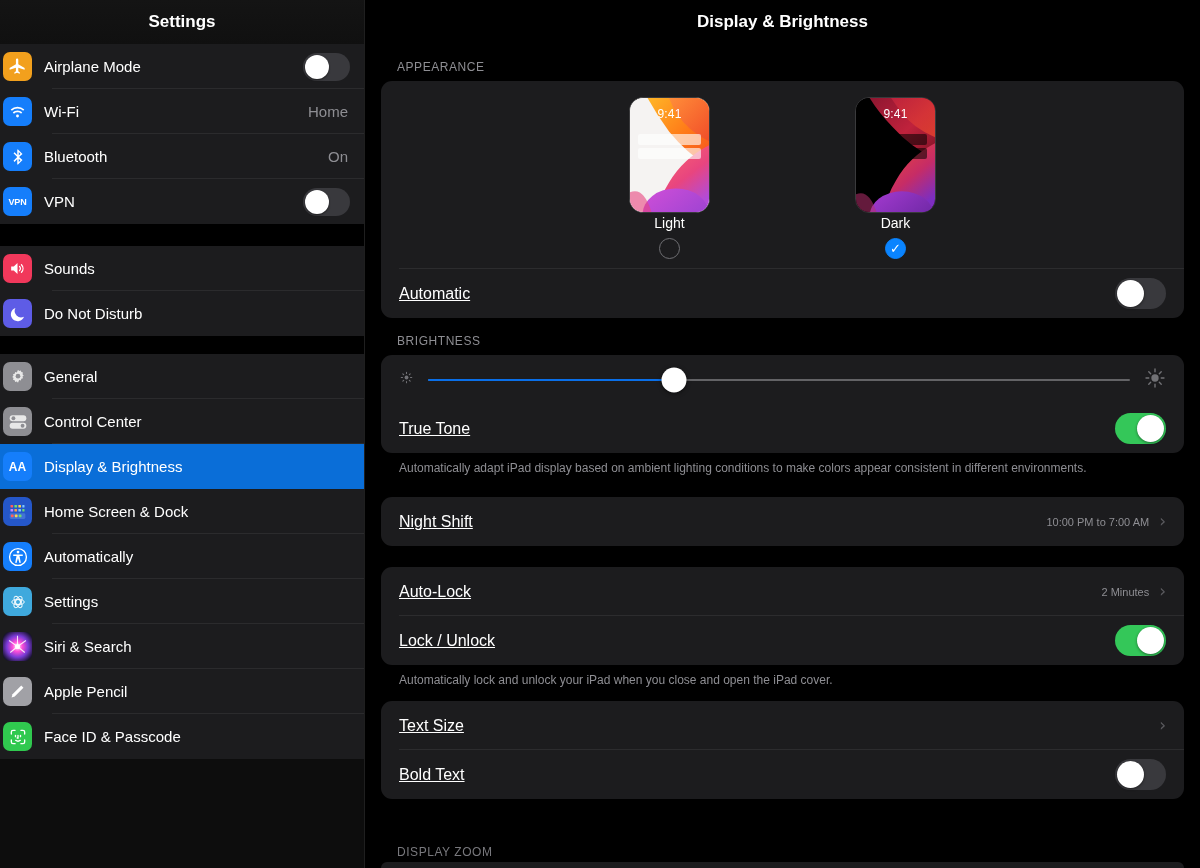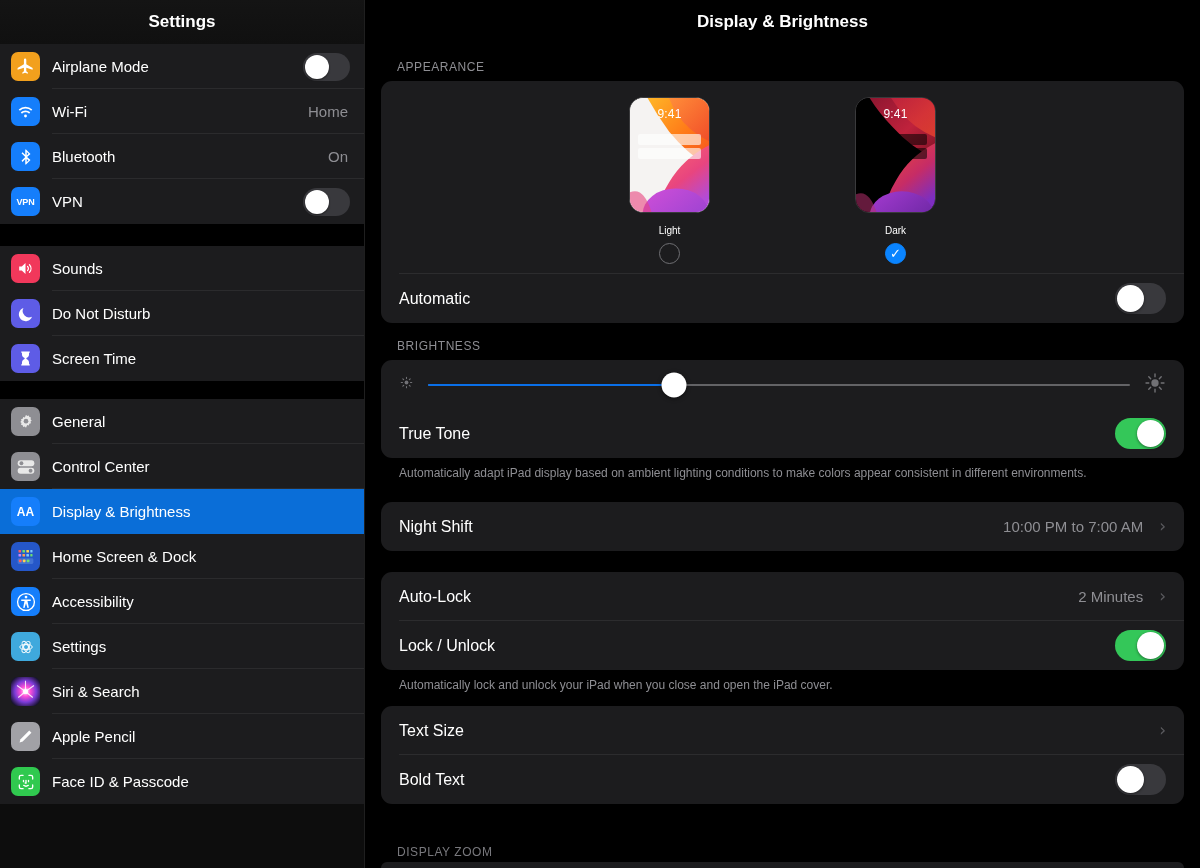--- a/index.html
+++ b/index.html
@@ -29,21 +29,21 @@
     background: linear-gradient(to bottom,#141414,#101010);
   }
   .group { background: #1c1c1e; }
   .group.top { margin-top: 0; }
   .gap { height: 22px; background: #000; }
   .gap.small { height: 18px; }
 
   .row {
     display: flex; align-items: center;
     height: 45px;
-    padding-left: 11px; padding-right: 14px;
+    padding-left: 3px; padding-right: 14px;
     position: relative;
     background: #1c1c1e;
   }
   .row.sel { background: #0a6ed8; align-items: center; }
   .row .sep {
     position: absolute; left: 52px; right: 0; bottom: 0;
     height: 1px; background: #2b2b2d;
   }
   .row:last-child .sep { display: none; }
   .icon {
@@ -103,22 +103,22 @@
     display: flex; align-items: center;
     height: 49px;
     padding: 0 18px;
     position: relative;
   }
   .card-row .csep {
     position: absolute; left: 18px; right: 0; bottom: 0;
     height: 1px; background: #2c2c2e;
   }
   .card-row:last-child .csep { display: none; }
-  .crow-label { color: #fff; font-size: 16px; flex: 1; }
-  .crow-val { color: #8e8e93; font-size: 15px; margin-right: 16px; }
+  .crow-label { color: #fff; font-size: 16px; flex: 1; text-decoration: underline; }
+  .crow-val { color: #8e8e93; font-size: 11px; margin-right: 10px; }
   .chev {
     color: #5a5a5e; font-size: 17px; line-height: 1;
     font-family: "DejaVu Sans", sans-serif;
   }
   .footnote {
     color: #8e8e93;
     font-size: 12px;
     line-height: 15px;
     padding: 8px 18px 0 18px;
   }
@@ -152,21 +152,21 @@
   }
   .notif {
     position: absolute; left: 8px; right: 8px;
     height: 11px; border-radius: 2px; z-index: 2;
   }
   .notif.a { top: 36px; }
   .notif.b { top: 50px; }
   .thumb.light .notif { background: rgba(255,255,255,.62); }
   .thumb.dark  .notif { background: rgba(0,0,0,.55); }
   .theme-name {
-    color: #fff; font-size: 10px; margin-top: 12px;
+    color: #fff; font-size: 14px; margin-top: 2px;
   }
   .radio {
     width: 21px; height: 21px; border-radius: 50%;
     margin: 7px auto 0 auto;
     border: 1px solid #6f6f73;
     background: transparent;
   }
   .radio.checked {
     background: #0a84ff; border-color: #0a84ff;
     display: flex; align-items: center; justify-content: center;
@@ -296,29 +296,20 @@
         <span class="sep"></span>
       </div>
       <div class="row">
         <span class="icon" style="background:#5e5ce6;">
           <svg width="18" height="18" viewBox="0 0 24 24">
               <path fill="#fff" d="M20 15.5A8.5 8.5 0 0 1 8.6 4 9 9 0 1 0 20 15.5z"></path>
             </svg>
         </span>
         <span class="lbl">Do Not Disturb</span>
         <span class="sep"></span>
-      </div>
-      <div class="row">
-        <span class="icon" style="background:#5e5ce6;">
-          <svg width="17" height="17" viewBox="0 0 24 24">
-              <path fill="#fff" d="M6 2h12v2h-1v2.2c0 2-1.3 3.8-3.2 4.6L13 12l.8 1.2C15.7 14 17 15.8 17 17.8V20h1v2H6v-2h1v-2.2c0-2 1.3-3.8 3.2-4.6L11 12l-.8-1.2C8.3 10 7 8.2 7 6.2V4H6V2z"></path>
-            </svg>
-        </span>
-        <span class="lbl">Screen Time</span>
-
       </div>
     </div>
 
     <div class="gap small"></div>
 
     <div class="group">
       <div class="row">
         <span class="icon" style="background:#8e8e93;">
           <svg width="20" height="20" viewBox="0 0 24 24">
               <path fill="#e8e8e8" d="M12 3.2l1.4 1.5 2-.6.6 2 2 .6-.6 2 1.5 1.4-1.5 1.4.6 2-2 .6-.6 2-2-.6L12 18.8l-1.4-1.5-2 .6-.6-2-2-.6.6-2L5.1 12l1.5-1.4-.6-2 2-.6.6-2 2 .6L12 3.2z"></path>
@@ -367,21 +358,21 @@
         <span class="sep"></span>
       </div>
       <div class="row">
         <span class="icon" style="background:#157efb;">
           <svg width="22" height="22" viewBox="0 0 24 24">
               <circle cx="12" cy="12" r="9.2" fill="none" stroke="#fff" stroke-width="1.5"></circle>
               <circle cx="12" cy="6.6" r="1.5" fill="#fff"></circle>
               <path fill="#fff" d="M6.8 9.2h10.4v1.6h-3.6l1.5 7.4-1.5.3-1.5-5h-.2l-1.5 5-1.5-.3 1.5-7.4H6.8z"></path>
             </svg>
         </span>
-        <span class="lbl">Accessibility</span>
+        <span class="lbl">Automatically</span>
         <span class="sep"></span>
       </div>
       <div class="row">
         <span class="icon" style="background:#3fa9dd;">
           <svg width="20" height="20" viewBox="0 0 24 24">
               <g fill="none" stroke="#fff" stroke-width="1.1">
                 <circle cx="12" cy="12" r="3"></circle>
                 <ellipse cx="12" cy="12" rx="7.5" ry="3.3"></ellipse>
                 <ellipse cx="12" cy="12" rx="7.5" ry="3.3" transform="rotate(60 12 12)"></ellipse>
                 <ellipse cx="12" cy="12" rx="7.5" ry="3.3" transform="rotate(120 12 12)"></ellipse>

